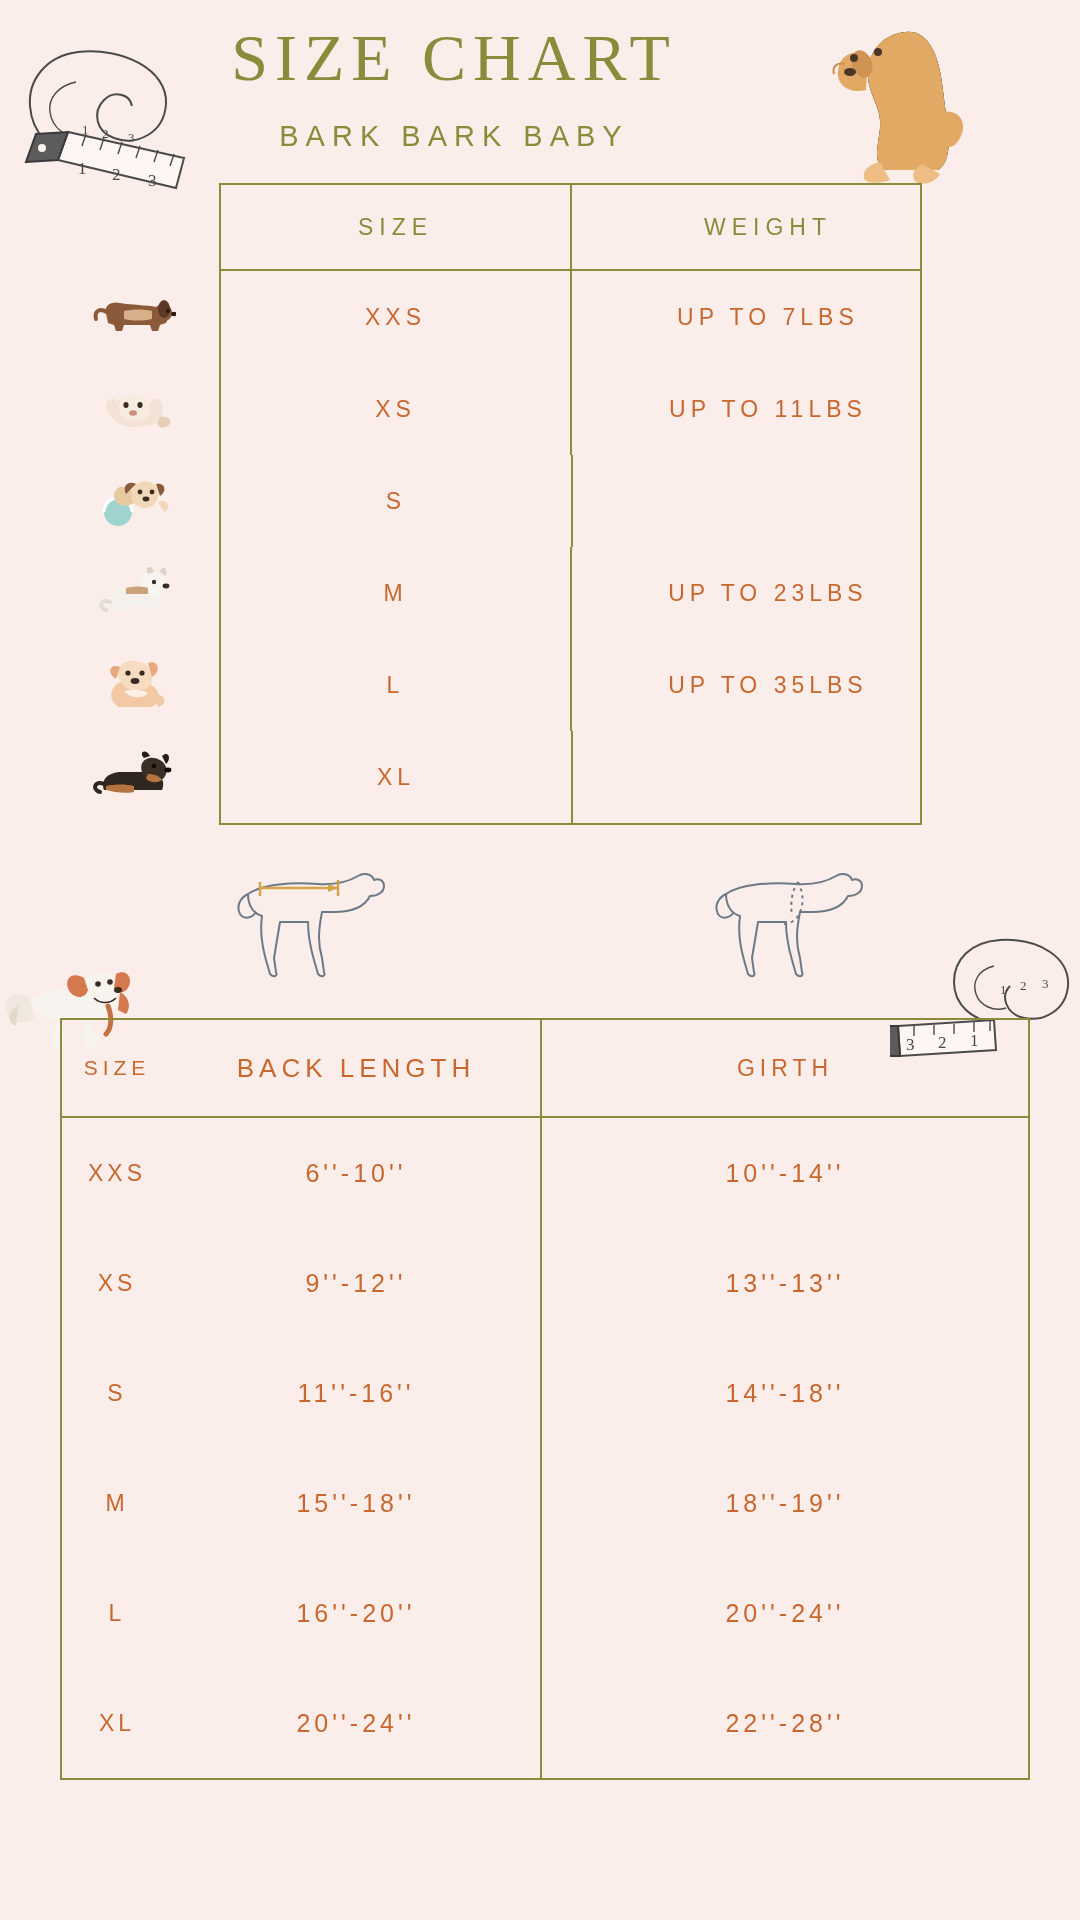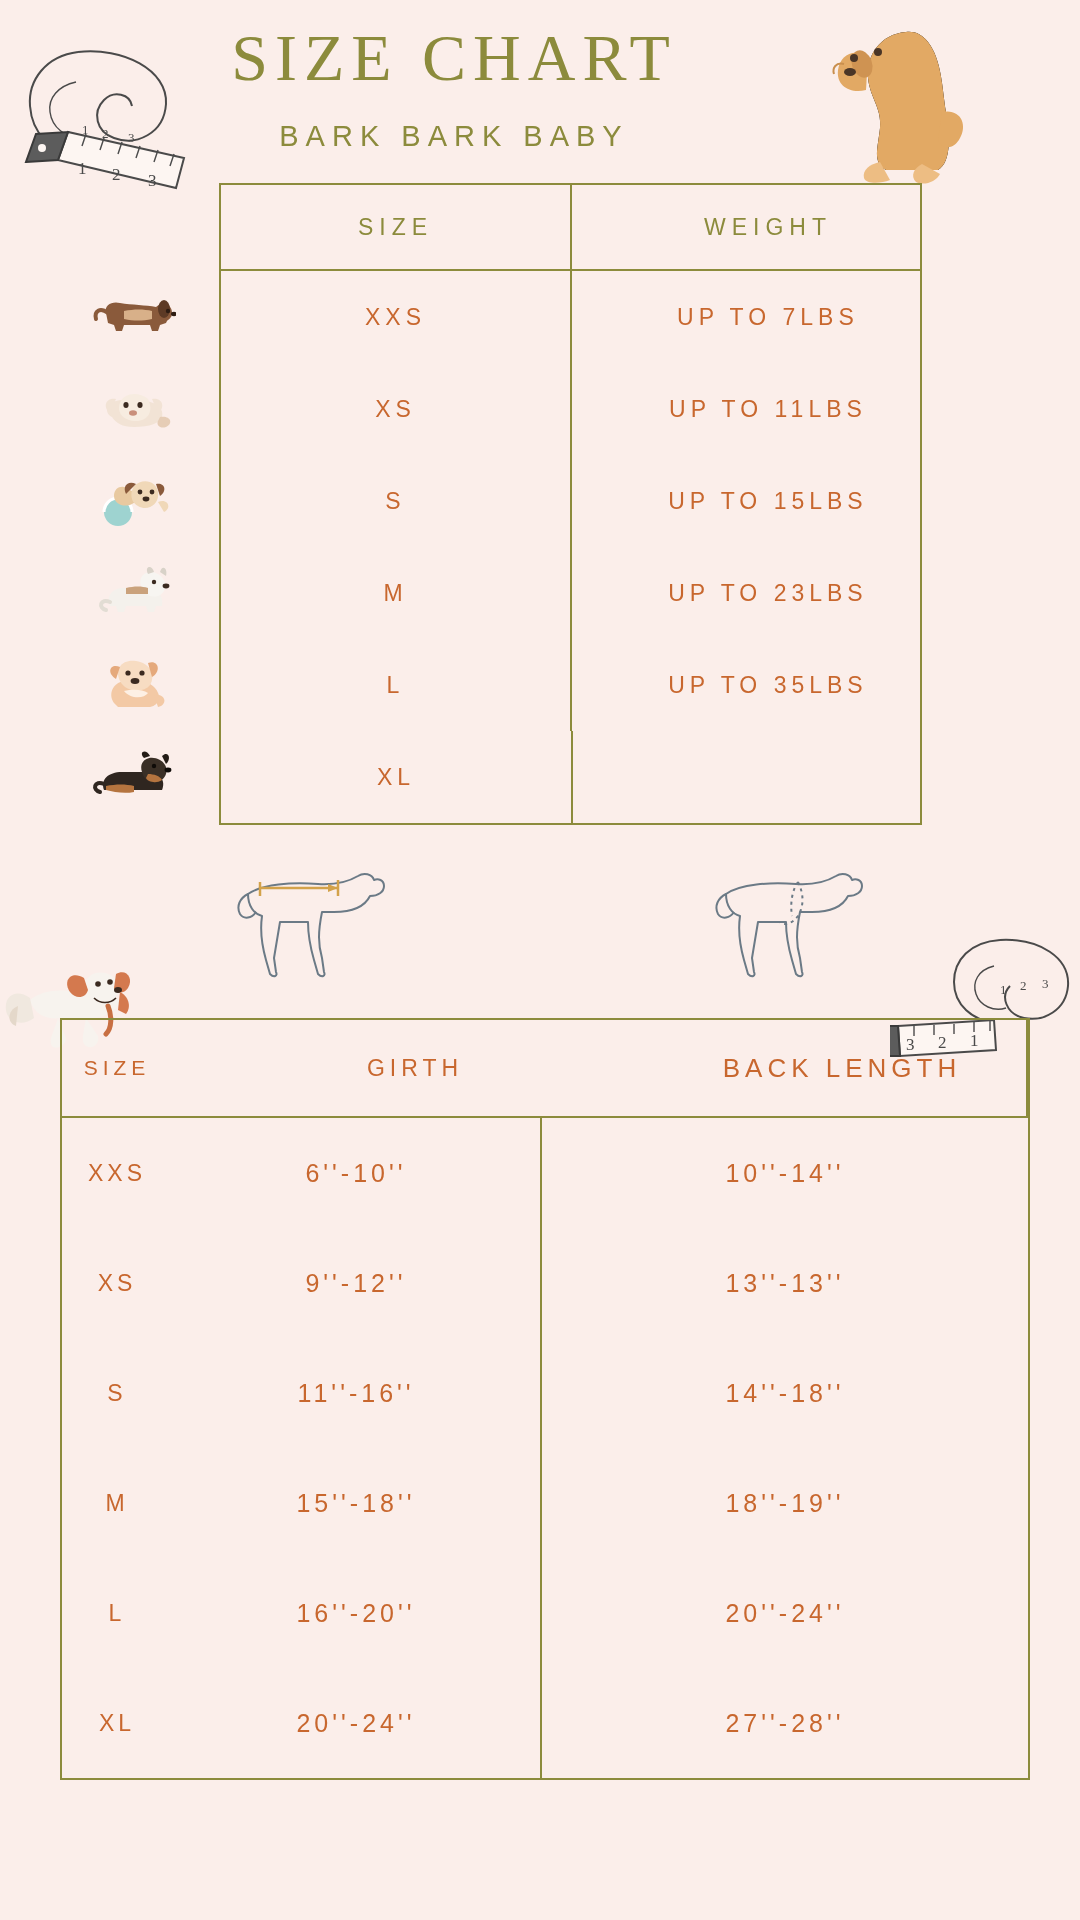--- a/index.html
+++ b/index.html
@@ -286,21 +286,20 @@
     <div class="t1-row">
       <div class="cell t1-col-a">XXS</div>
       <div class="cell t1-col-b">UP TO 7LBS</div>
     </div>
     <div class="t1-row">
       <div class="cell t1-col-a">XS</div>
       <div class="cell t1-col-b">UP TO 11LBS</div>
     </div>
     <div class="t1-row">
       <div class="cell t1-col-a">S</div>
-      <div class="cell t1-col-b">UP TO 15LBS</div>
     </div>
     <div class="t1-row">
       <div class="cell t1-col-a">M</div>
       <div class="cell t1-col-b">UP TO 23LBS</div>
     </div>
     <div class="t1-row">
       <div class="cell t1-col-a">L</div>
       <div class="cell t1-col-b">UP TO 35LBS</div>
     </div>
     <div class="t1-row">
@@ -358,22 +357,22 @@
     <text x="48" y="116" font-family="Liberation Serif, serif" font-size="17" fill="#4a4a4a">2</text>
     <text x="80" y="114" font-family="Liberation Serif, serif" font-size="17" fill="#4a4a4a">1</text>
     <text x="110" y="62" font-family="Liberation Serif, serif" font-size="13" fill="#4a4a4a">1</text>
     <text x="130" y="58" font-family="Liberation Serif, serif" font-size="13" fill="#4a4a4a">2</text>
     <text x="152" y="56" font-family="Liberation Serif, serif" font-size="13" fill="#4a4a4a">3</text>
   </svg>
 
   <div class="table-two">
     <div class="t2-head">
       <div class="cell size t2-col-size">SIZE</div>
+      <div class="cell bl t2-col-bl">BACK LENGTH</div>
       <div class="cell girth t2-col-girth">GIRTH</div>
-      <div class="cell bl t2-col-bl">BACK LENGTH</div>
     </div>
 
     <div class="t2-row">
       <div class="cell size t2-col-size">XXS</div>
       <div class="cell val t2-col-bl">6''-10''</div>
       <div class="cell val t2-col-girth">10''-14''</div>
     </div>
     <div class="t2-row">
       <div class="cell size t2-col-size">XS</div>
       <div class="cell val t2-col-bl">9''-12''</div>
@@ -390,17 +389,17 @@
       <div class="cell val t2-col-girth">18''-19''</div>
     </div>
     <div class="t2-row">
       <div class="cell size t2-col-size">L</div>
       <div class="cell val t2-col-bl">16''-20''</div>
       <div class="cell val t2-col-girth">20''-24''</div>
     </div>
     <div class="t2-row">
       <div class="cell size t2-col-size">XL</div>
       <div class="cell val t2-col-bl">20''-24''</div>
-      <div class="cell val t2-col-girth">27''-28''</div>
+      <div class="cell val t2-col-girth">22''-28''</div>
     </div>
   </div>
 
 </div>
 
 </body></html>

